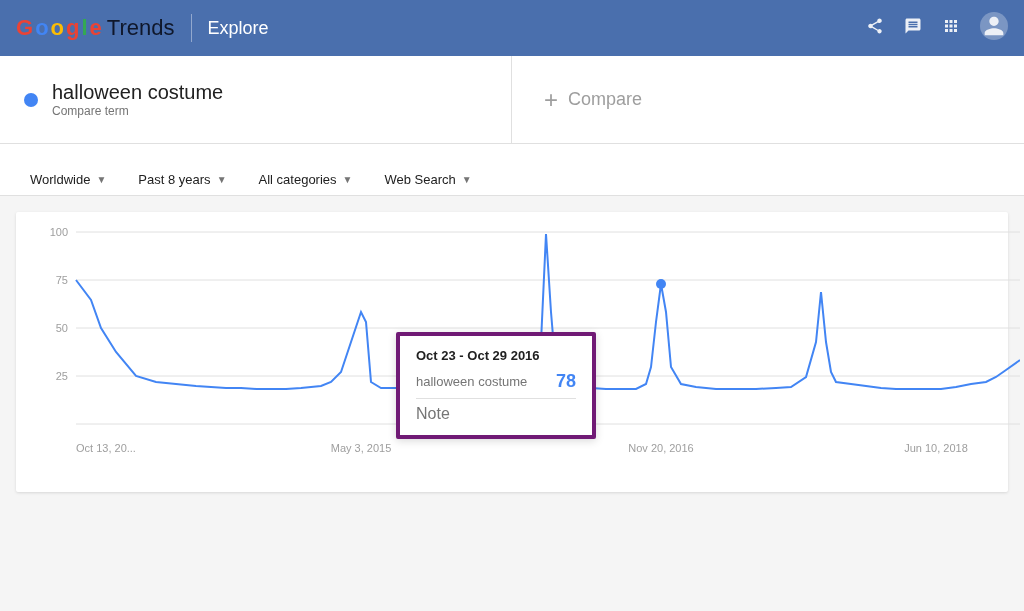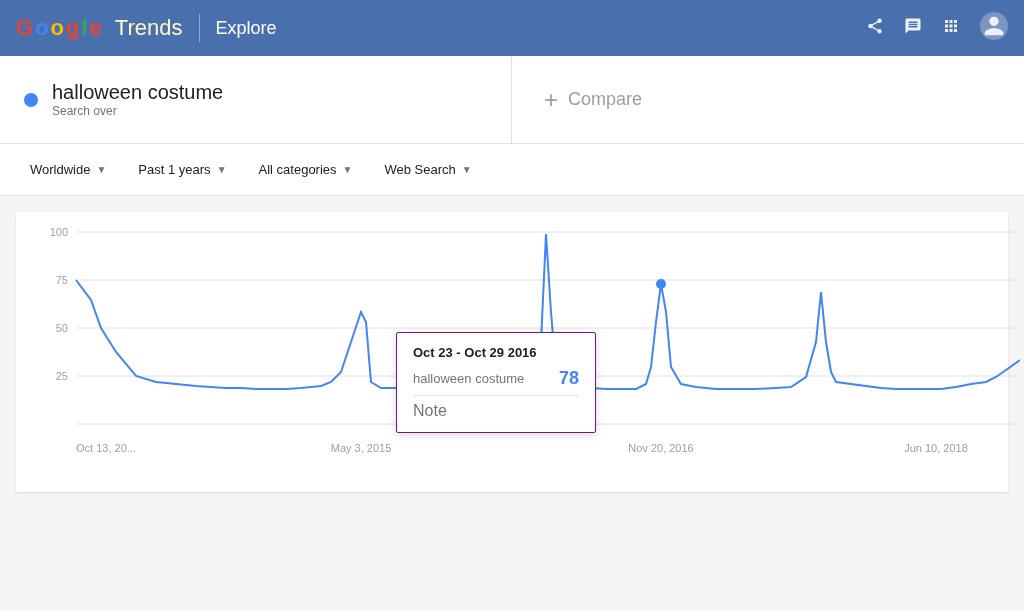--- a/index.html
+++ b/index.html
@@ -16,21 +16,21 @@
     }
     .header-left {
       display: flex;
       align-items: center;
     }
     .google-trends-logo {
       display: flex;
       align-items: center;
       gap: 2px;
     }
-    .logo-trends { color: #fef9c3; font-size: 22px; margin-left: 11px; }
+    .logo-trends { color: #0f172a; font-size: 22px; margin-left: 3px; }
     .header-divider {
       width: 1px;
       height: 28px;
       background: rgba(255,255,255,0.4);
       margin: 0 16px;
     }
     .header-explore {
       color: white;
       font-size: 18px;
     }
@@ -94,21 +94,21 @@
     .compare-text {
       color: #9e9e9e;
       font-size: 18px;
     }
 
     
     .filters {
       background: white;
       height: 52px;
       display: flex;
-      align-items: center;
+      align-items: flex-end;
       padding: 0 16px;
       gap: 4px;
       border-bottom: 1px solid #e0e0e0;
     }
     .filter-btn {
       display: flex;
       align-items: center;
       gap: 6px;
       padding: 8px 14px;
       border: none;
@@ -176,21 +176,21 @@
     
     .chart-wrapper {
       padding: 0 20px 16px 20px;
       position: relative;
     }
 
     
     .tooltip {
       position: absolute;
       background: white;
-      border: 1px solid #701a75;
+      border: 4px solid #701a75;
       border-radius: 2px;
       padding: 12px 16px;
       box-shadow: 0 2px 8px rgba(0,0,0,0.15);
       font-size: 13px;
       min-width: 200px;
       top: 120px;
       left: 380px;
       z-index: 10;
     }
     .tooltip-date {
@@ -262,36 +262,36 @@
         </svg>
     </span>
   </div>
 </div>
 
 <div class="search-area">
   <div class="search-term-box">
     <div class="search-dot"></div>
     <div class="search-term-text">
       <h2>halloween costume</h2>
-      <p>Search over</p>
+      <p>Compare term</p>
     </div>
   </div>
   <div class="compare-box">
     <span class="compare-plus">+</span>
     <span class="compare-text">Compare</span>
   </div>
 </div>
 
 <div class="filters">
   <button class="filter-btn">
     <span>Worldwide</span>
     <span class="filter-arrow">▼</span>
   </button>
   <button class="filter-btn">
-    <span>Past 1 years</span>
+    <span>Past 8 years</span>
     <span class="filter-arrow">▼</span>
   </button>
   <button class="filter-btn">
     <span>All categories</span>
     <span class="filter-arrow">▼</span>
   </button>
   <button class="filter-btn">
     <span>Web Search</span>
     <span class="filter-arrow">▼</span>
   </button>

